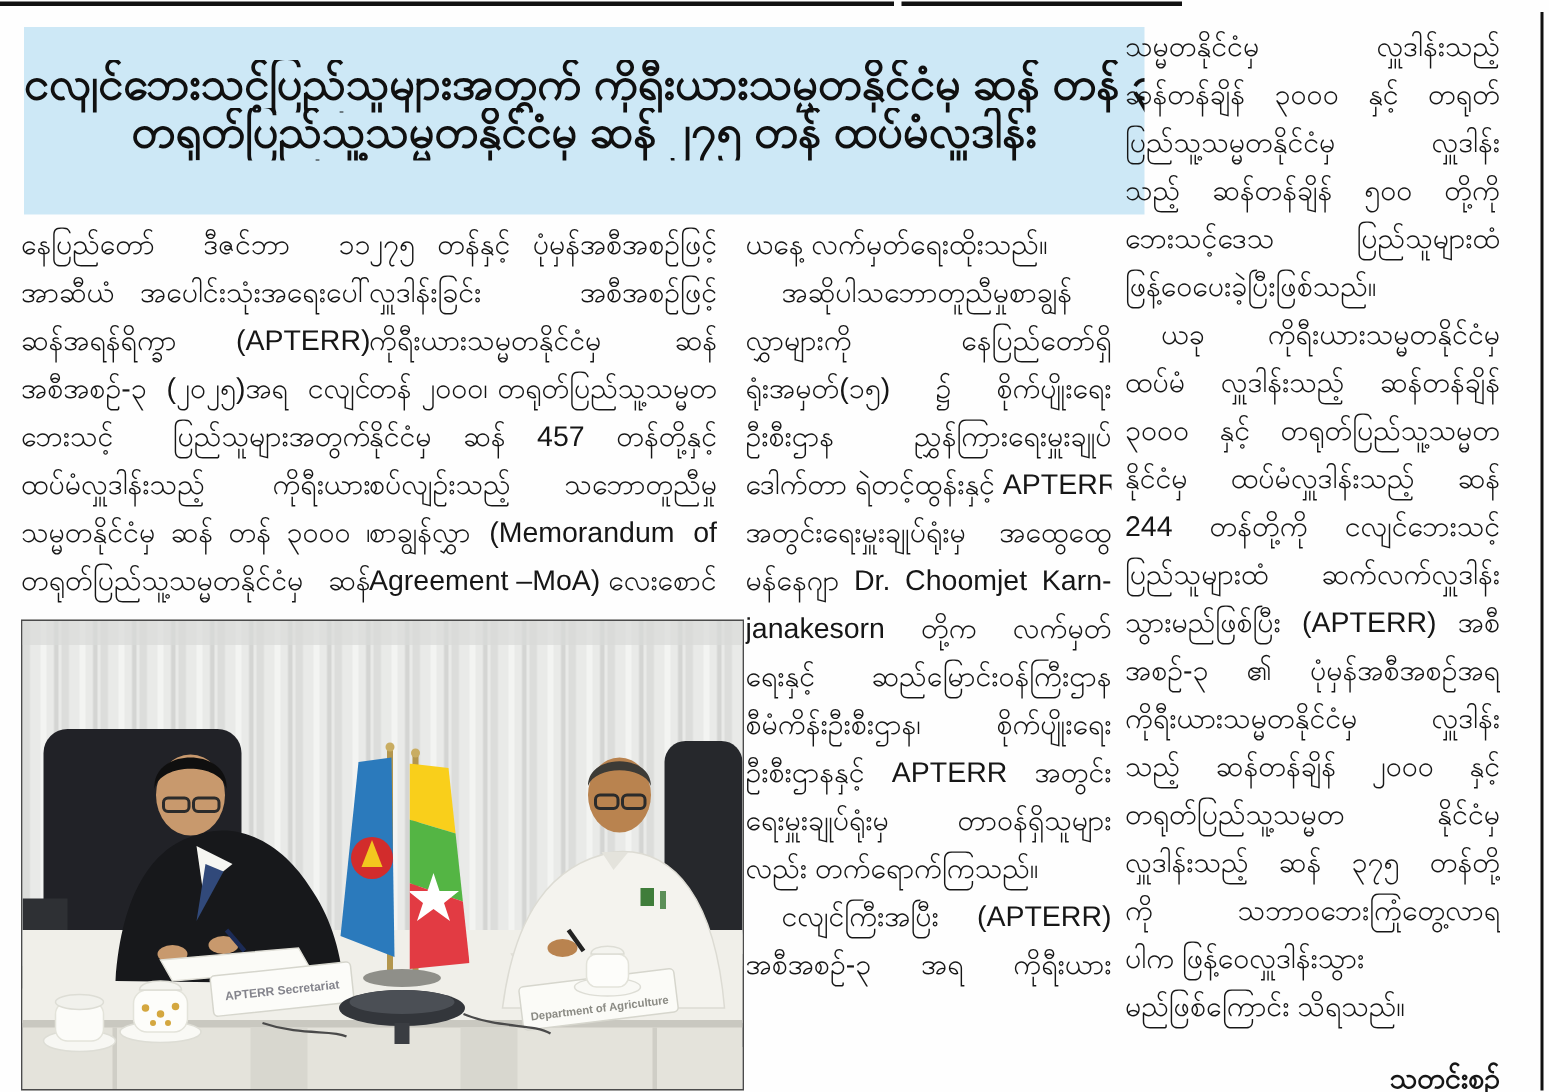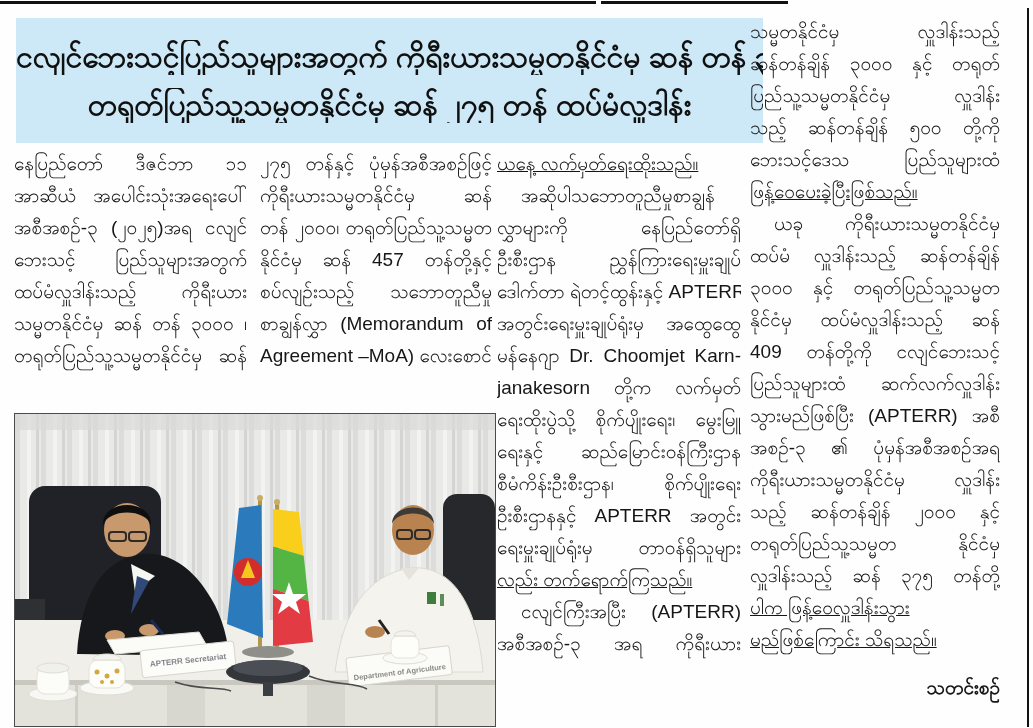--- a/index.html
+++ b/index.html
@@ -15,29 +15,29 @@
   .headline-box {
     position:absolute; left:16px; top:18px; width:747px; height:125px;
     background:#cde8f6;
   }
   .hl {
     position:absolute; left:0; width:100%; text-align:center;
     font-weight:bold; font-size:30px; line-height:1.15; color:#101010;
     white-space:nowrap; overflow:hidden;
   }
   .hl1 { top:22px; }
-  .hl2 { top:70px; }
+  .hl2 { top:54px; }
 
   .col { position:absolute; }
   .ln {
     height:32px; line-height:32px; font-size:19px; color:#161616;
     text-align:justify; text-align-last:justify;
     white-space:nowrap; overflow:hidden;
   }
-  .ln.end { text-align-last:left;text-decoration:underline; }
+  .ln.end { text-align-last:left; }
   .ln.ind { padding-left:24px; }
   .ln.bold { font-weight:normal; }
   .ln.credit { text-align-last:right; font-weight:bold;margin-top:16px; }
 
   .photo {
     position:absolute; left:14px; top:413px; width:482px; height:314px;
     border:1px solid #4b4b4b; background:#e9eae8;
   }
   .photo svg { display:block; }
 </style>
@@ -51,75 +51,78 @@
   <div class="rule-v"></div>
 
   <div class="headline-box">
     <div class="hl hl1">ငလျင်ဘေးသင့်ပြည်သူများအတွက် ကိုရီးယားသမ္မတနိုင်ငံမှ ဆန် တန် ၃၀၀၀၊</div>
     <div class="hl hl2">တရုတ်ပြည်သူ့သမ္မတနိုင်ငံမှ ဆန် ၂၇၅ တန် ထပ်မံလှူဒါန်း</div>
   </div>
 
   <div class="col" style="left:14px;top:148px;width:233px">
     <div class="ln bold">နေပြည်တော် ဒီဇင်ဘာ ၁၁</div>
     <div class="ln">အာဆီယံ အပေါင်းသုံးအရေးပေါ်</div>
+    <div class="ln">ဆန်အရန်ရိက္ခာ (APTERR)</div>
     <div class="ln">အစီအစဉ်-၃ (၂၀၂၅)အရ ငလျင်</div>
     <div class="ln">ဘေးသင့် ပြည်သူများအတွက်</div>
     <div class="ln">ထပ်မံလှူဒါန်းသည့် ကိုရီးယား</div>
     <div class="ln">သမ္မတနိုင်ငံမှ ဆန် တန် ၃၀၀၀ ၊</div>
     <div class="ln">တရုတ်ပြည်သူ့သမ္မတနိုင်ငံမှ ဆန်</div>
   </div>
 
-  <div class="col" style="left:260px;top:148px;width:232px">
+  <div class="col" style="left:246px;top:148px;width:232px">
     <div class="ln">၂၇၅ တန်နှင့် ပုံမှန်အစီအစဉ်ဖြင့်</div>
+    <div class="ln">လှူဒါန်းခြင်း အစီအစဉ်ဖြင့်</div>
     <div class="ln">ကိုရီးယားသမ္မတနိုင်ငံမှ ဆန်</div>
     <div class="ln">တန် ၂၀၀၀၊ တရုတ်ပြည်သူ့သမ္မတ</div>
     <div class="ln">နိုင်ငံမှ ဆန် 457 တန်တို့နှင့်</div>
     <div class="ln">စပ်လျဉ်းသည့် သဘောတူညီမှု</div>
     <div class="ln">စာချွန်လွှာ (Memorandum of</div>
     <div class="ln">Agreement –MoA) လေးစောင်ကို</div>
   </div>
 
   <div class="col" style="left:497px;top:148px;width:244px">
     <div class="ln end">ယနေ့ လက်မှတ်ရေးထိုးသည်။</div>
     <div class="ln ind">အဆိုပါသဘောတူညီမှုစာချွန်</div>
     <div class="ln">လွှာများကို နေပြည်တော်ရှိ</div>
+    <div class="ln">ရုံးအမှတ်(၁၅) ၌ စိုက်ပျိုးရေး</div>
     <div class="ln">ဦးစီးဌာန ညွှန်ကြားရေးမှူးချုပ်</div>
     <div class="ln">ဒေါက်တာ ရဲတင့်ထွန်းနှင့် APTERR</div>
     <div class="ln">အတွင်းရေးမှူးချုပ်ရုံးမှ အထွေထွေ</div>
     <div class="ln">မန်နေဂျာ Dr. Choomjet Karn-</div>
     <div class="ln">janakesorn တို့က လက်မှတ်</div>
-    <div class="ln">ရေးထိုးပွဲသို့ စိုက်ပျိုးရေး၊ မွေးမြူ</div>
     <div class="ln">ရေးနှင့် ဆည်မြောင်းဝန်ကြီးဌာန</div>
     <div class="ln">စီမံကိန်းဦးစီးဌာန၊ စိုက်ပျိုးရေး</div>
     <div class="ln">ဦးစီးဌာနနှင့် APTERR အတွင်း</div>
     <div class="ln">ရေးမှူးချုပ်ရုံးမှ တာဝန်ရှိသူများ</div>
     <div class="ln end">လည်း တက်ရောက်ကြသည်။</div>
     <div class="ln ind">ငလျင်ကြီးအပြီး (APTERR)</div>
     <div class="ln">အစီအစဉ်-၃ အရ ကိုရီးယား</div>
   </div>
 
   <div class="col" style="left:750px;top:16px;width:250px">
     <div class="ln">သမ္မတနိုင်ငံမှ လှူဒါန်းသည့်</div>
     <div class="ln">ဆန်တန်ချိန် ၃၀၀၀ နှင့် တရုတ်</div>
     <div class="ln">ပြည်သူ့သမ္မတနိုင်ငံမှ လှူဒါန်း</div>
     <div class="ln">သည့် ဆန်တန်ချိန် ၅၀၀ တို့ကို</div>
     <div class="ln">ဘေးသင့်ဒေသ ပြည်သူများထံ</div>
     <div class="ln end">ဖြန့်ဝေပေးခဲ့ပြီးဖြစ်သည်။</div>
     <div class="ln ind">ယခု ကိုရီးယားသမ္မတနိုင်ငံမှ</div>
     <div class="ln">ထပ်မံ လှူဒါန်းသည့် ဆန်တန်ချိန်</div>
     <div class="ln">၃၀၀၀ နှင့် တရုတ်ပြည်သူ့သမ္မတ</div>
     <div class="ln">နိုင်ငံမှ ထပ်မံလှူဒါန်းသည့် ဆန်</div>
-    <div class="ln">409 တန်တို့ကို ငလျင်ဘေးသင့်</div>
+    <div class="ln">244 တန်တို့ကို ငလျင်ဘေးသင့်</div>
     <div class="ln">ပြည်သူများထံ ဆက်လက်လှူဒါန်း</div>
     <div class="ln">သွားမည်ဖြစ်ပြီး (APTERR) အစီ</div>
     <div class="ln">အစဉ်-၃ ၏ ပုံမှန်အစီအစဉ်အရ</div>
     <div class="ln">ကိုရီးယားသမ္မတနိုင်ငံမှ လှူဒါန်း</div>
     <div class="ln">သည့် ဆန်တန်ချိန် ၂၀၀၀ နှင့်</div>
     <div class="ln">တရုတ်ပြည်သူ့သမ္မတ နိုင်ငံမှ</div>
     <div class="ln">လှူဒါန်းသည့် ဆန် ၃၇၅ တန်တို့</div>
+    <div class="ln">ကို သဘာဝဘေးကြုံတွေ့လာရ</div>
     <div class="ln end">ပါက ဖြန့်ဝေလှူဒါန်းသွား</div>
     <div class="ln end">မည်ဖြစ်ကြောင်း သိရသည်။</div>
     <div class="ln credit">သတင်းစဉ်</div>
   </div>
 
   <div class="photo">
     <svg width="480" height="312" viewBox="0 0 480 312" xmlns="http://www.w3.org/2000/svg">
       <defs>
         <pattern id="curt" width="26" height="20" patternUnits="userSpaceOnUse">
           <rect width="26" height="20" fill="#e9eae8"></rect>

